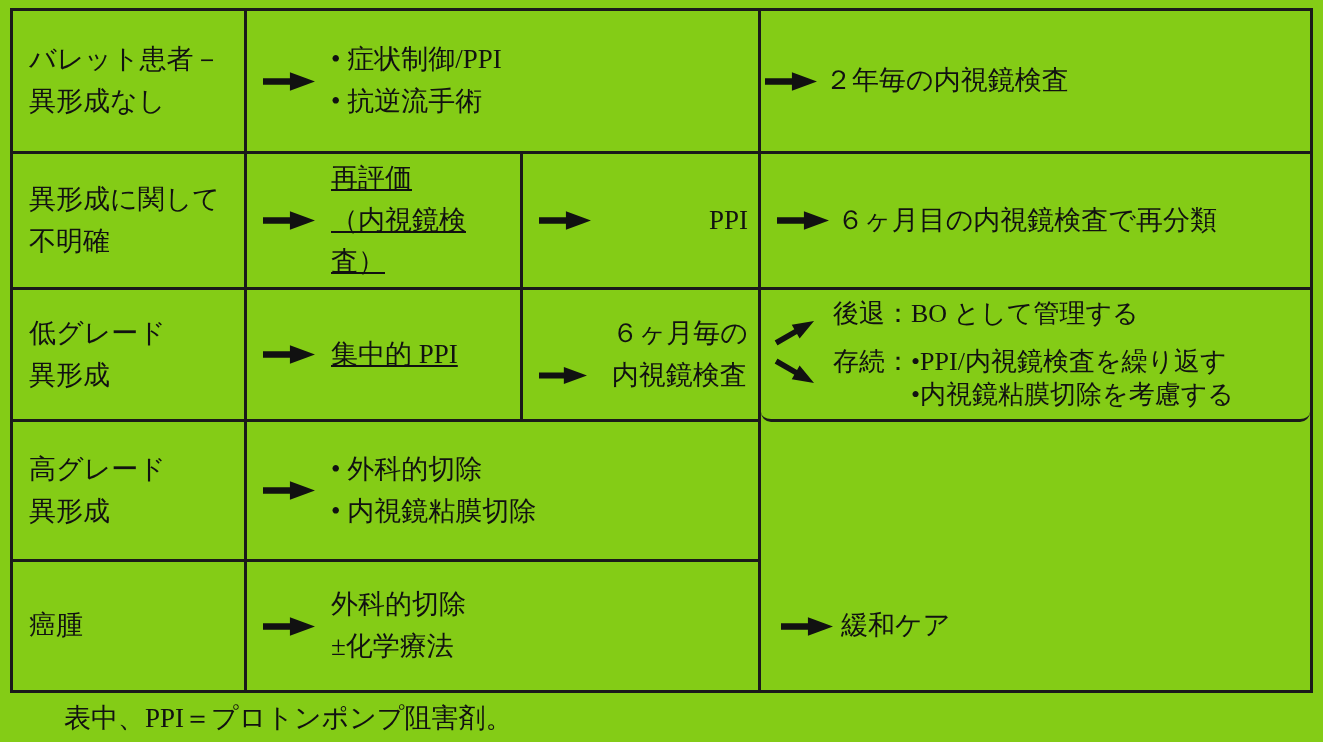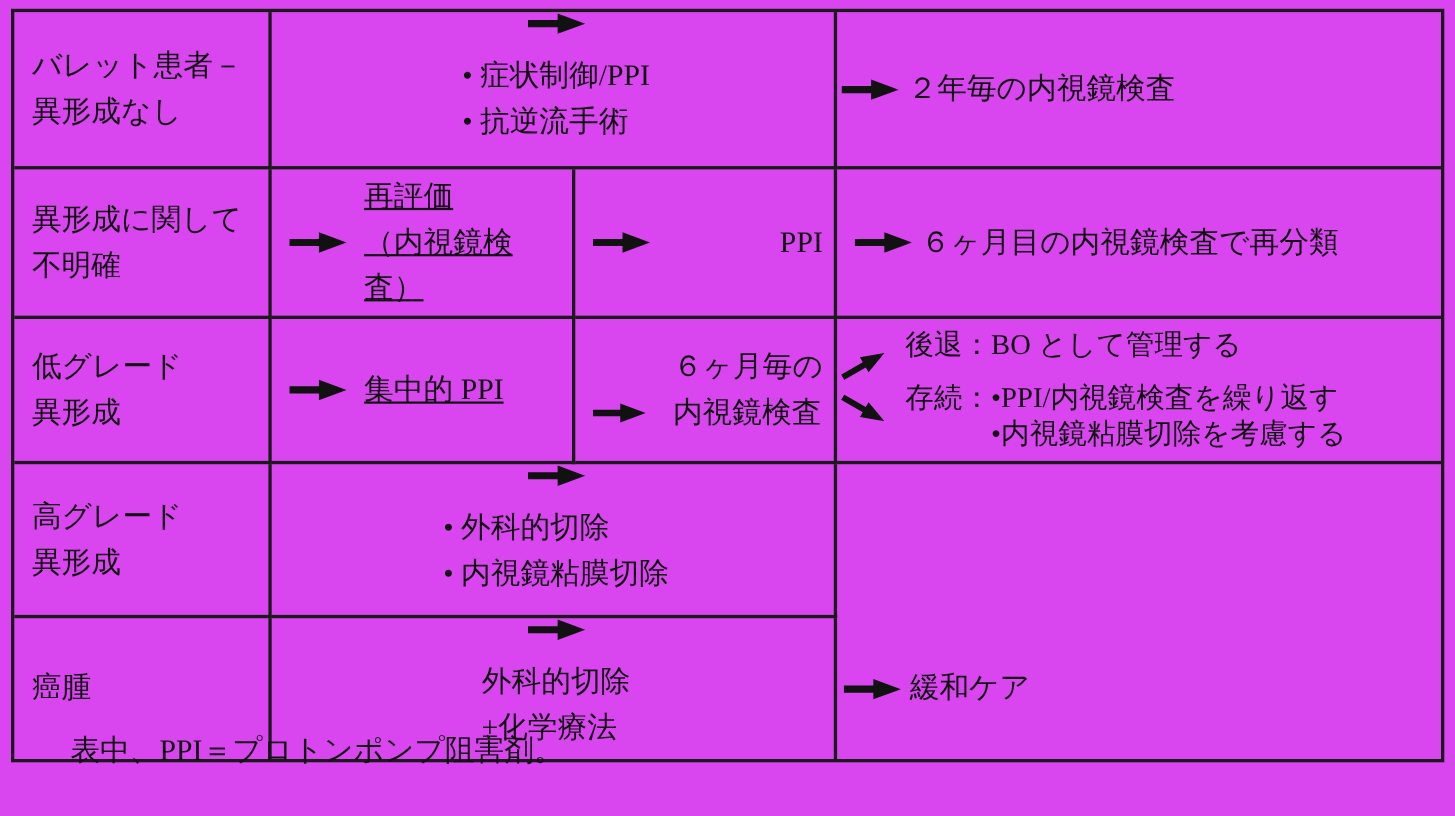--- a/index.html
+++ b/index.html
@@ -1,19 +1,19 @@
 <!DOCTYPE html>
 <html><head>
 <meta charset="utf-8">
 <style>
   html,body { margin:0; padding:0; background:#e8e8e8; }
   .page {
     position:relative;
     width:1323px; height:742px;
-    background:#d946ef;
+    background:#84cc16;
     font-family:"Liberation Serif","DejaVu Serif",serif;
     color:#111111;
     overflow:hidden;
   }
   .mtable {
     position:absolute; left:10px; top:8px;
     width:1303px; height:685px;
     display:grid;
     grid-template-columns:234px 276px 238px auto;
     grid-template-rows:143px 136px 132px 140px auto;
@@ -23,38 +23,38 @@
   .cell {
     box-sizing:border-box;
     display:flex; align-items:center;
     padding:0 10px 0 16px;
     font-size:27px; line-height:1.55;
     border-color:#1a1a1a;
   }
   .pre { white-space:pre-line; }
   .br { border-right:3px solid #1a1a1a; }
   .bb { border-bottom:3px solid #1a1a1a; }
-  .span2 { grid-column:2 / 4;flex-direction:column; }
+  .span2 { grid-column:2 / 4; }
   .c4 { grid-column:4; }
   .c2 { grid-column:2;text-decoration:underline; }
   .c3 { grid-column:3;justify-content:space-between; }
   .r1 { grid-row:1; } .r2 { grid-row:2; } .r3 { grid-row:3; }
   .r4 { grid-row:4; } .r5 { grid-row:5; }
   .flexrow { gap:16px; }
   .arrow { flex:none; display:block; }
   .arrow path { fill:#111111; }
-  .branch-cell { padding-left:0; gap:8px; }
+  .branch-cell { padding-left:10px; gap:8px;border-radius:10px; }
   .branch-arrows { position:relative; width:54px; height:88px; flex:none; }
   .branch-arrows .a-up   { position:absolute; left:2px; top:12px; transform:rotate(-30deg); }
   .branch-arrows .a-down { position:absolute; left:2px; top:52px; transform:rotate(30deg); }
   .branch-text { font-size:26px; line-height:1.25; }
   .branch-line1 { margin-bottom:16px; }
   .branch-line3 { padding-left:78px; }
   .footnote {
-    position:absolute; left:64px; top:664px;
+    position:absolute; left:64px; top:700px;
     font-size:27px; color:#111111;
   }
 </style>
 </head>
 <body>
 
 <div class="page">
   <div class="mtable">
 
     <div class="cell br bb r1 pre" style="grid-column:1">
@@ -147,21 +147,21 @@
     <div class="cell br r5 pre" style="grid-column:1">
       <span class="pre">癌腫</span>
     </div>
     <div class="cell br r5 span2 flexrow">
       <svg class="arrow" viewBox="0 0 56 22" width="52" height="21">
           <path d="M0 7.5 H29 V1 L56 11 L29 21 V14.5 H0 Z"></path>
         </svg>
       <span class="pre">外科的切除
 ±化学療法</span>
     </div>
-    <div class="cell r5 c4 flexrow" style="padding-left:6px; gap:8px">
+    <div class="cell r5 c4 flexrow" style="padding-left:20px; gap:8px">
       <svg class="arrow" viewBox="0 0 56 22" width="52" height="21">
           <path d="M0 7.5 H29 V1 L56 11 L29 21 V14.5 H0 Z"></path>
         </svg>
       <span>緩和ケア</span>
     </div>
 
   </div>
 
   <div class="footnote">表中、PPI＝プロトンポンプ阻害剤。</div>
 </div>

